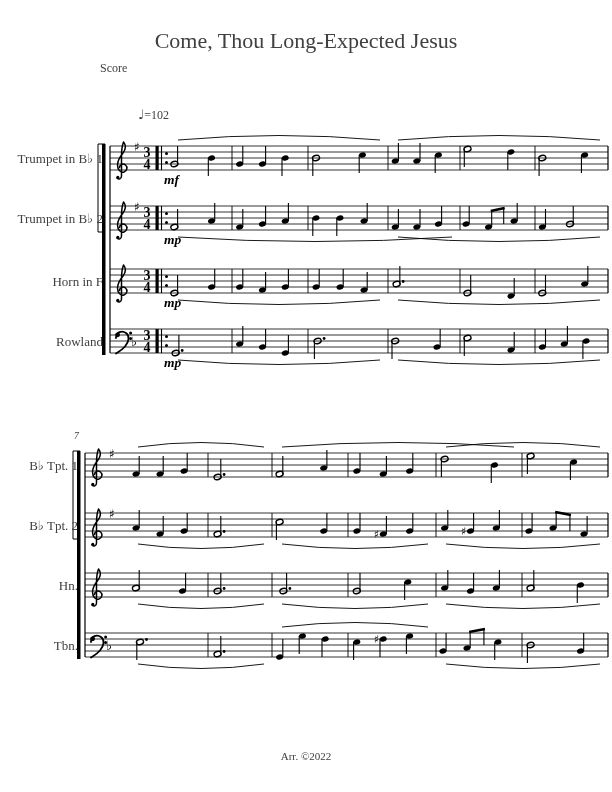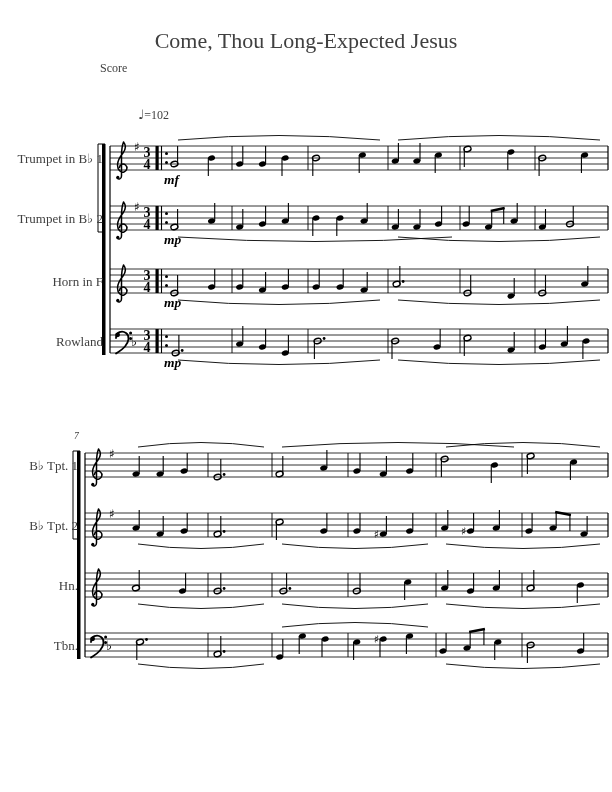--- a/index.html
+++ b/index.html
@@ -20,20 +20,21 @@
   svg.score{position:absolute;left:0;top:0;}
 </style>
 </head>
 <body>
 
 <div class="page">
   <div class="title">Come, Thou Long-Expected Jesus</div>
   <div class="score-label">Score</div>
   <div class="tempo"><span class="glyph">♩</span><span>=102</span></div>
   <div class="measure-number">7</div>
+  <div class="footer">Arr. ©2022</div>
 
   <svg class="score" id="score-svg" width="612" height="792" viewBox="0 0 612 792">
       <g>
         <rect x="102" y="144" width="3.5" height="211" fill="#000000"></rect>
         <line x1="98" y1="144" x2="98" y2="232" stroke="#000000" stroke-width="1"></line>
         <line x1="98" y1="144" x2="105" y2="144" stroke="#000000" stroke-width="1"></line>
         <line x1="98" y1="232" x2="105" y2="232" stroke="#000000" stroke-width="1"></line>
         <line x1="110" y1="146" x2="110" y2="353" stroke="#000000" stroke-width="1.2"></line>
         <g>
           <line x1="110" y1="146" x2="608" y2="146" stroke="#000000" stroke-width="0.8"></line>

